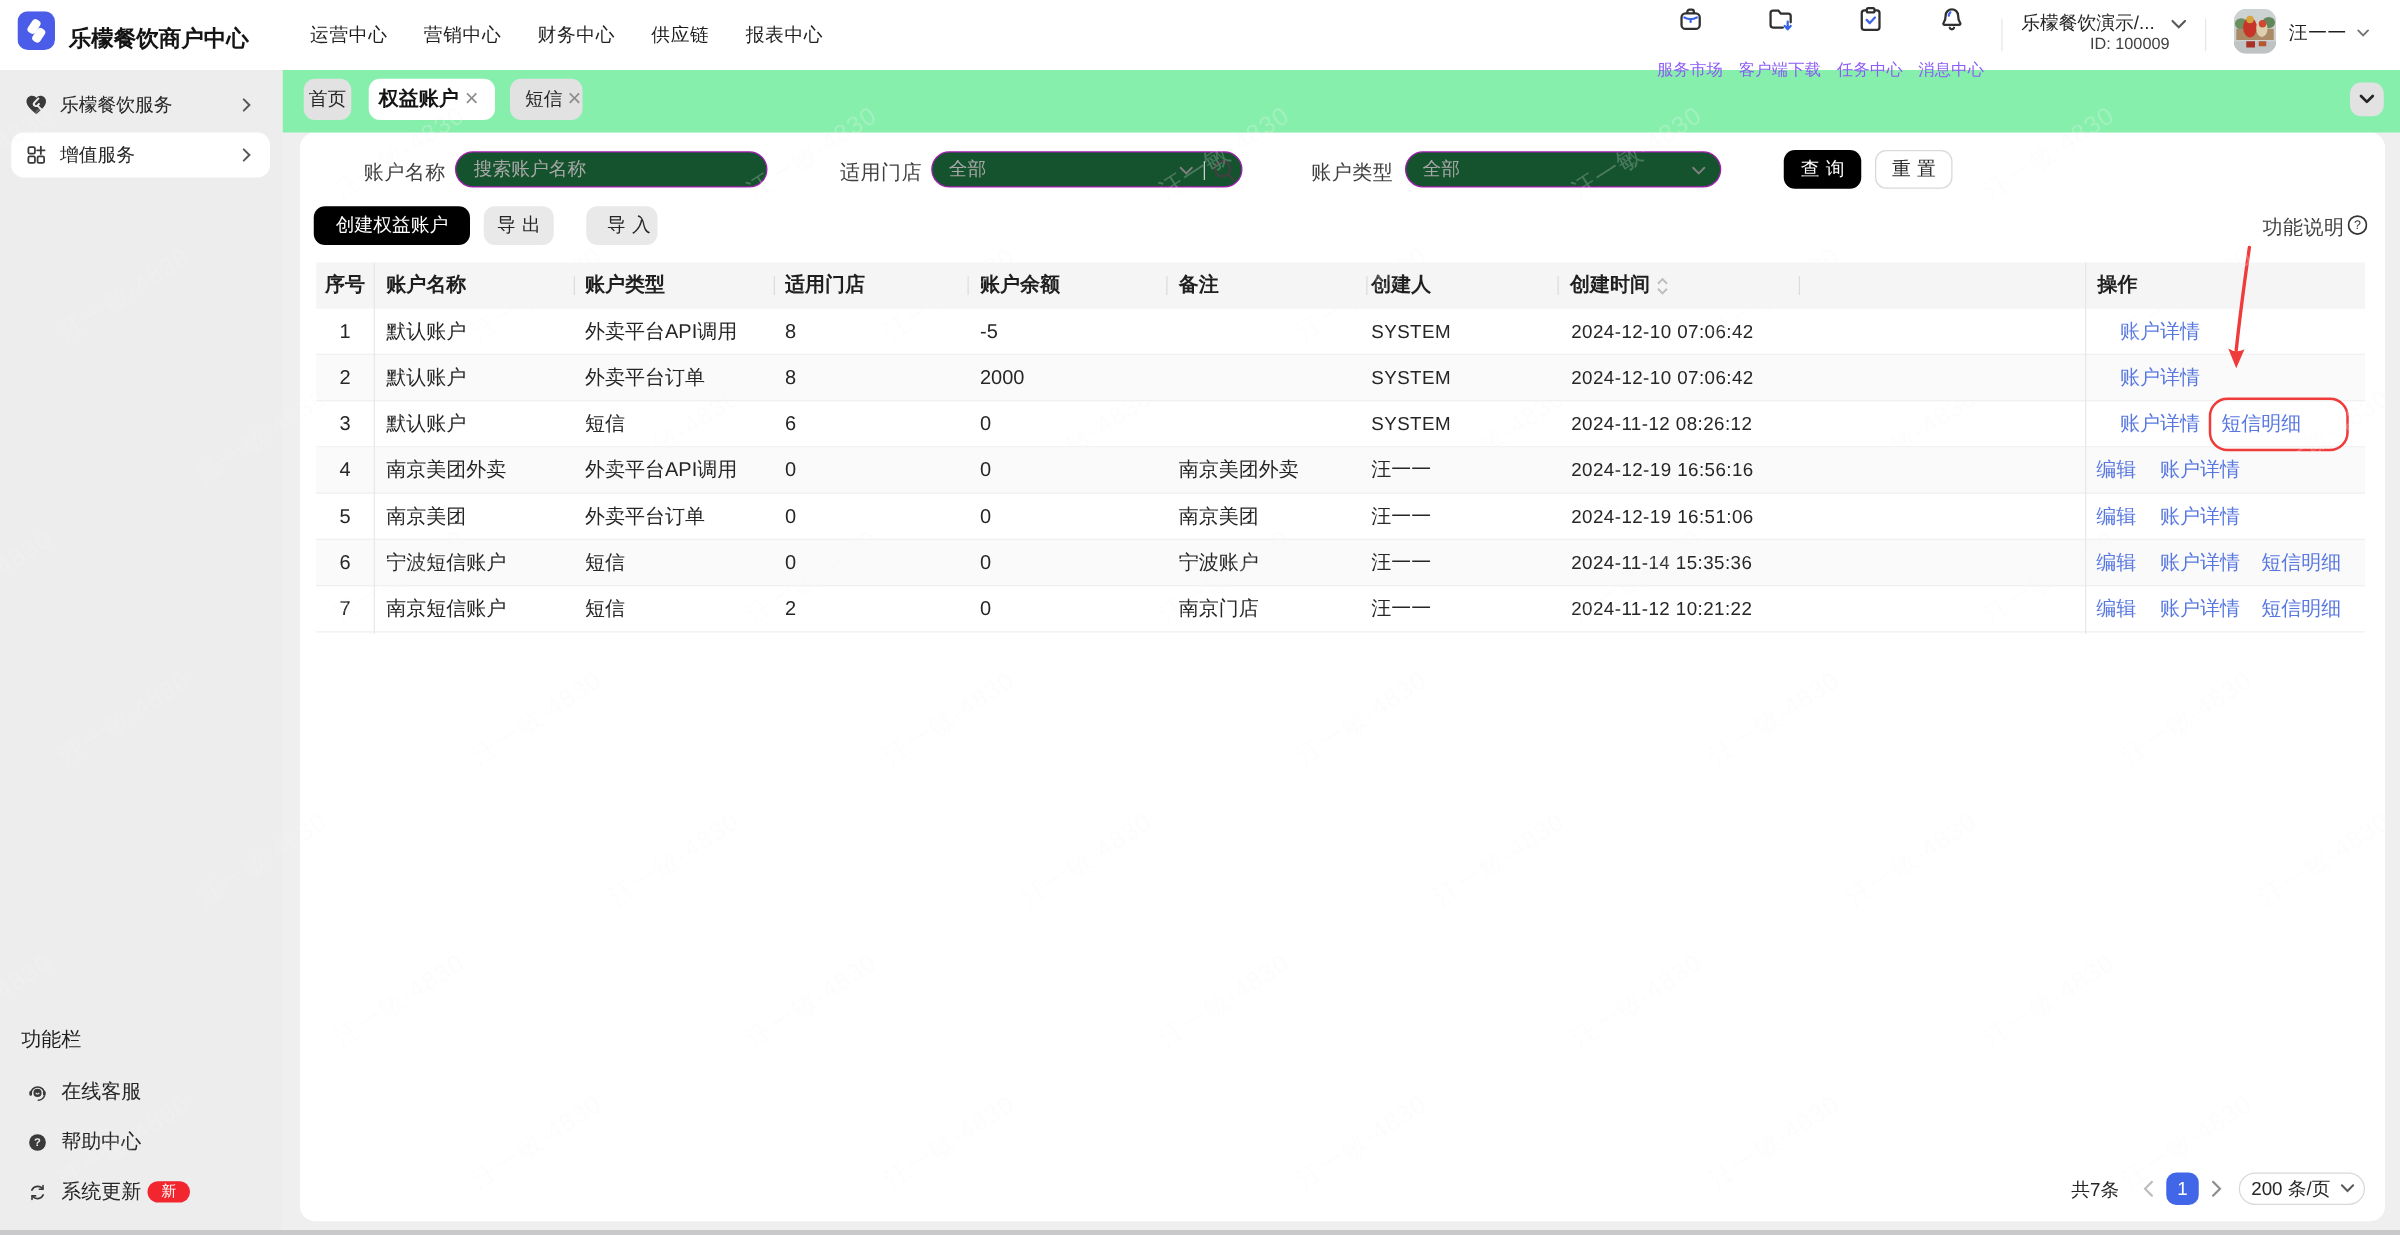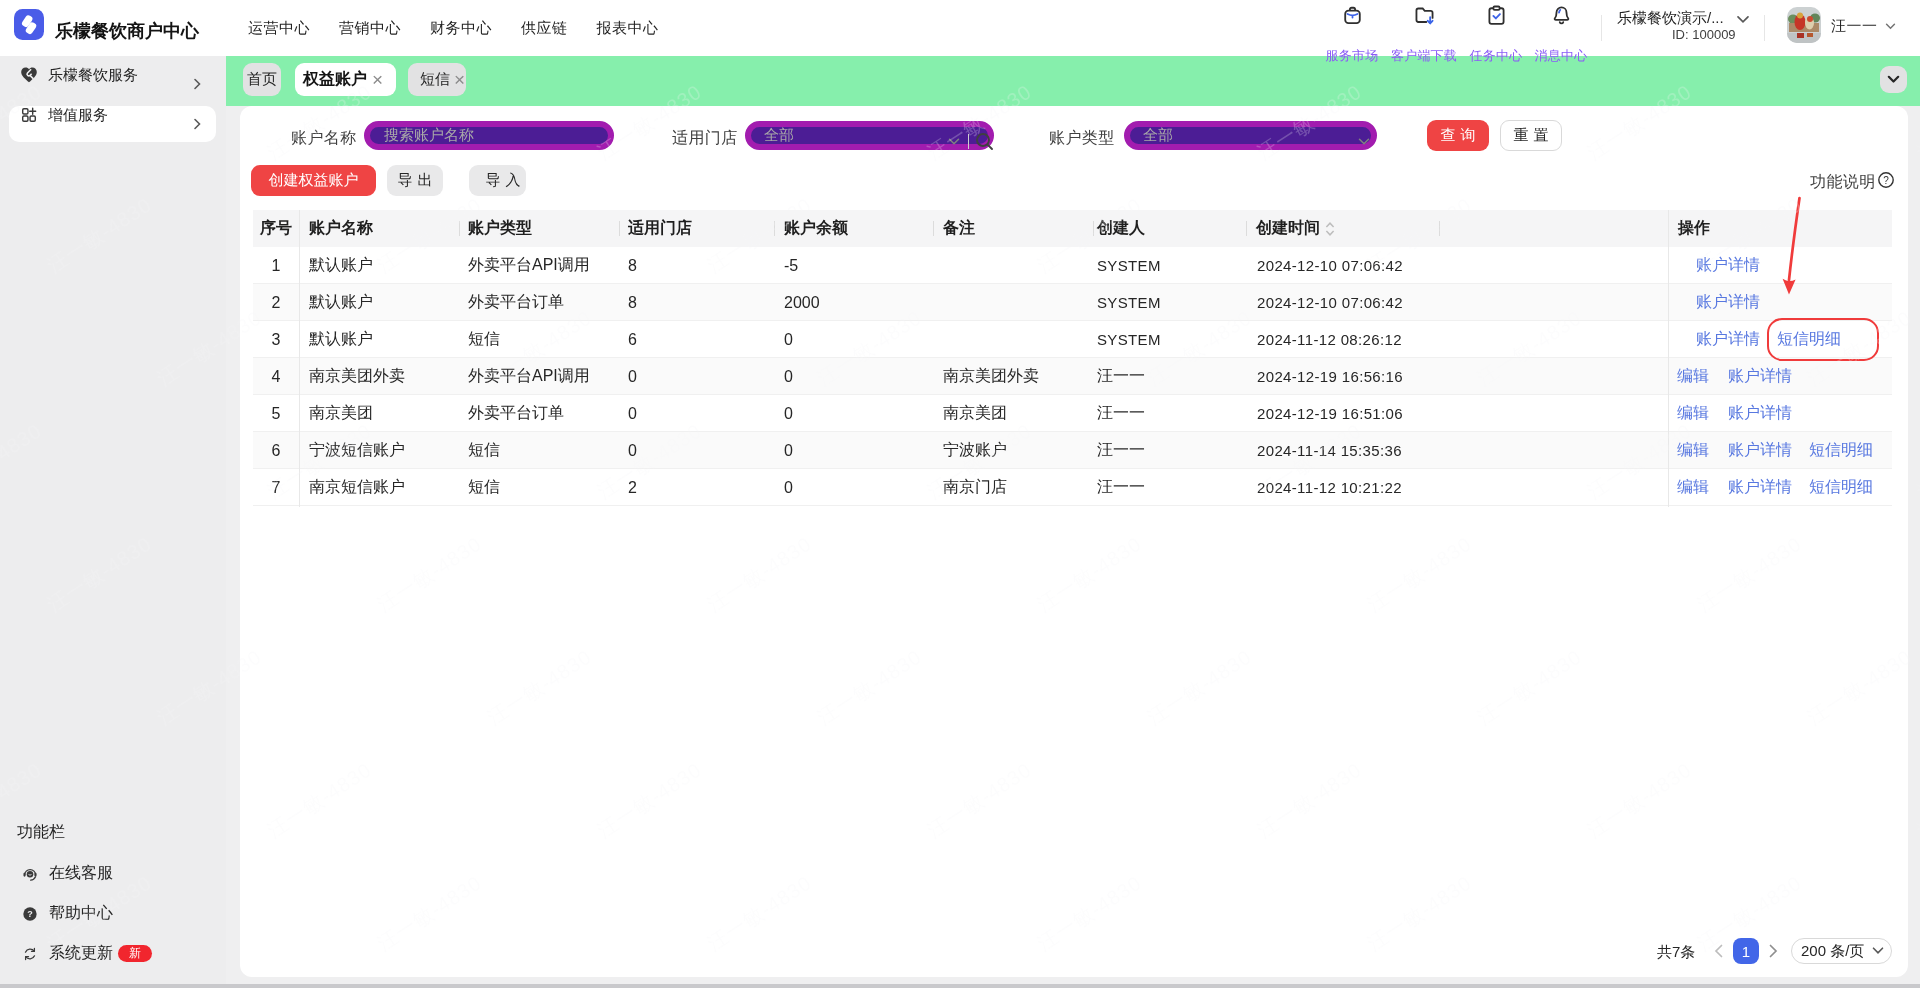--- a/index.html
+++ b/index.html
@@ -13,39 +13,39 @@
 .topnav{position:absolute;left:248px;top:0;height:56px;display:flex;align-items:center;gap:29px;font-size:15px;letter-spacing:.5px;color:#1f1f1f}
 .search{position:absolute;left:1077px;top:8px;width:242px;height:34px;border:1px solid #d9d9d9;border-radius:13px;display:flex;align-items:center;padding-left:11px;color:#a8a8a8;font-size:15px}
 .search svg{margin-right:8px}
 .ticon{position:absolute;top:4px;width:80px;text-align:center}
 .ticon .lb{font-size:13px;color:#8b5cf6;margin-top:20px;letter-spacing:.2px}
 .tdiv{position:absolute;top:15px;width:1px;height:26px;background:#e6e6e6}
 .avatar{position:absolute;left:1787px;top:7px;width:34px;height:36px;border-radius:10px;overflow:hidden}
 .uname{position:absolute;left:1831px;top:17px;font-size:15px;color:#1f1f1f;letter-spacing:.5px}
 
 .side{position:absolute;left:0;top:56px;width:226px;height:929px;background:#ededee;z-index:4}
-.sitem{position:absolute;left:9px;width:207px;height:36px;display:flex;font-size:15px;color:#262626}
+.sitem{position:absolute;left:9px;width:207px;height:36px;display:flex;align-items:center;font-size:15px;color:#262626}
 .sitem .ic{width:18px;height:18px;margin-left:11px;margin-right:10px;flex:none}
 .sitem .chev{position:absolute;right:14px;top:12px}
 .sitem.on{background:#fff;border-radius:10px}
 .sfoot{position:absolute;left:0;width:226px;font-size:16px;color:#262626}
 .fitem{position:absolute;left:22px;display:flex;align-items:center;gap:11px;font-size:16px}
 .badge{display:inline-block;margin-left:-6px;background:#f1262e;color:#fff;font-size:12px;line-height:17px;padding:0 11px;border-radius:9px}
 
 .tabs{position:absolute;left:226px;top:56px;width:1694px;height:50px;background:#86efac;z-index:3}
 .pill{position:absolute;top:7px;height:33px;border-radius:9px;background:#e2e2e3;display:flex;align-items:center;justify-content:center;font-size:15px;color:#262626;gap:9px;white-space:nowrap}
 .pill.on{background:#fff;font-weight:bold;color:#141414;font-size:16px}
 .pill .x{font-size:19px;color:#8c8c8c;font-weight:normal;line-height:1}
 .tabchev{position:absolute;left:1654px;top:10px;width:27px;height:27px;border-radius:9px;background:#e2e2e3;display:flex;align-items:center;justify-content:center}
 
 .card{position:absolute;left:240px;top:106px;width:1668px;height:871px;background:#fff;border-radius:12px;z-index:2}
 .flabel{position:absolute;font-size:16px;letter-spacing:.4px;color:#404040;white-space:nowrap}
-.fbox{position:absolute;top:15px;height:29px;border:6px solid #a21caf;border-radius:15px;background:#4c1d95;display:flex;align-items:center;font-size:15px;color:#a8a8a8}
+.fbox{position:absolute;top:15px;height:29px;border:1px solid #a21caf;border-radius:15px;background:#14532d;display:flex;align-items:center;font-size:15px;color:#a8a8a8}
 .btn{position:absolute;height:31px;border-radius:9px;display:flex;align-items:center;justify-content:center;font-size:15px}
-.btn.blue{background:#ef4444;color:#fff}
+.btn.blue{background:#000000;color:#fff}
 .btn.ghost{background:#fff;border:1px solid #d9d9d9;color:#262626}
 .btn.gray{background:#e9e9ea;color:#262626}
 
 .thead{position:absolute;left:13px;top:104px;width:1639px;height:37px;background:#f5f5f6;font-weight:bold;color:#1f1f1f;font-size:16px}
 .trow{position:absolute;left:13px;width:1639px;height:37px;border-bottom:1px solid #f0f0f0;font-size:16px;color:#262626}
 .lat{font-size:15px;letter-spacing:.35px}
 .trow.alt{background:#fafafa}
 .cell{position:absolute;top:0;height:37px;display:flex;align-items:center;white-space:nowrap}
 .hsep{position:absolute;top:11px;width:1px;height:15px;background:#dcdcdc}
 .vline{position:absolute;top:104px;width:1px;height:297px;background:#e8e8e8;z-index:1}

